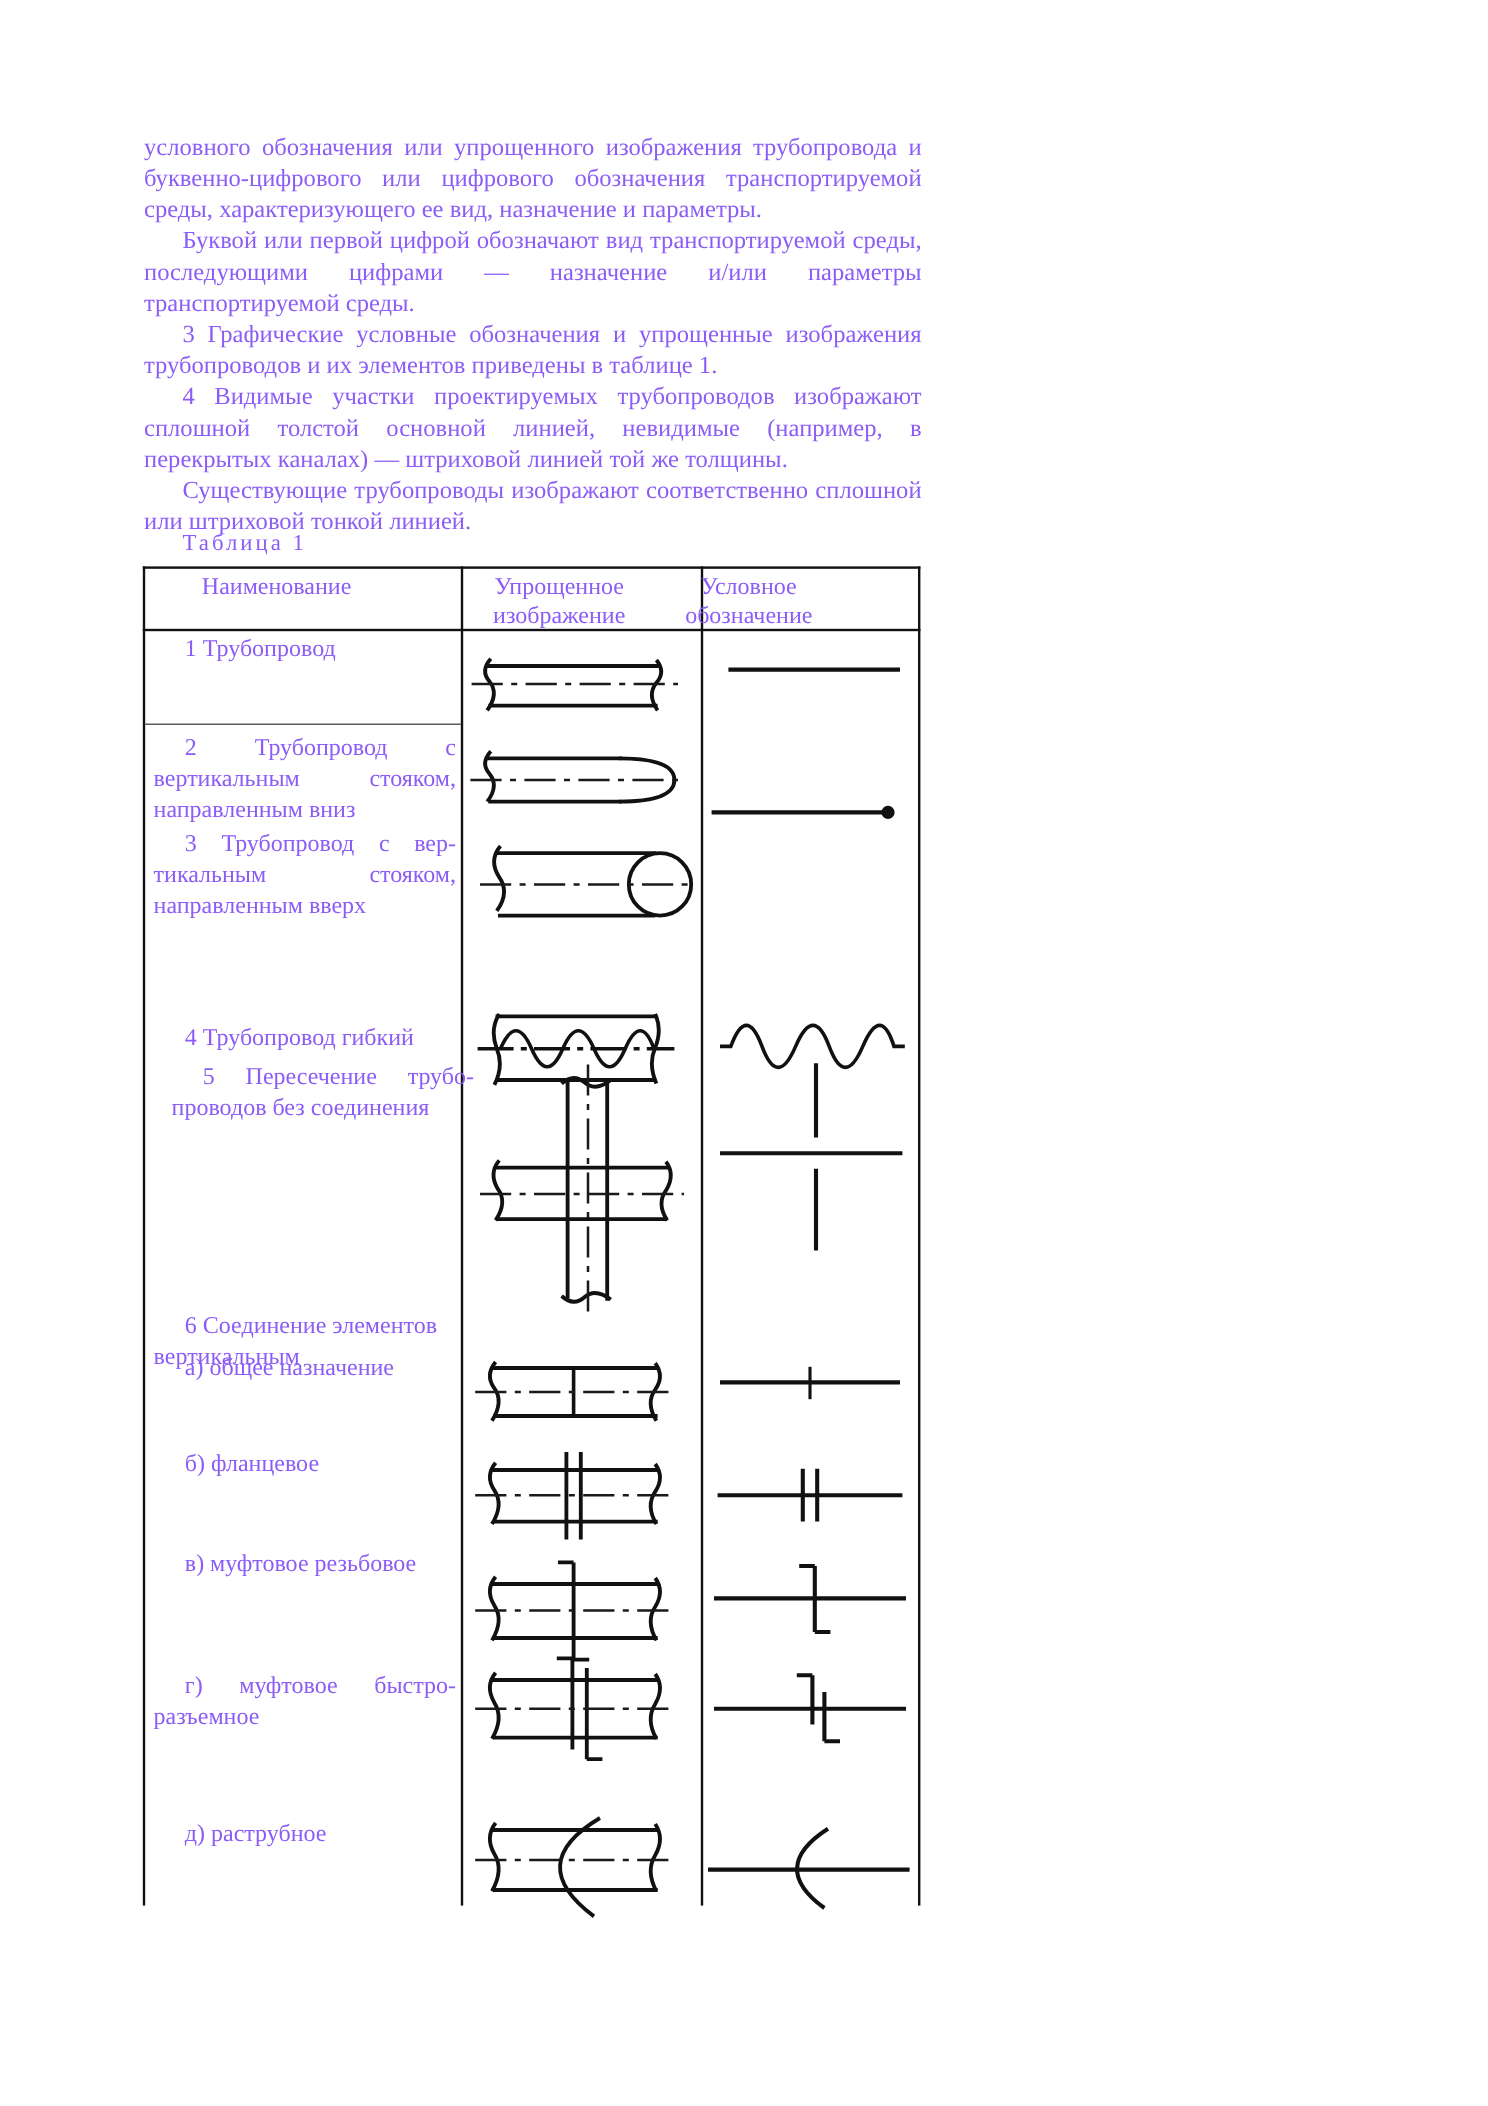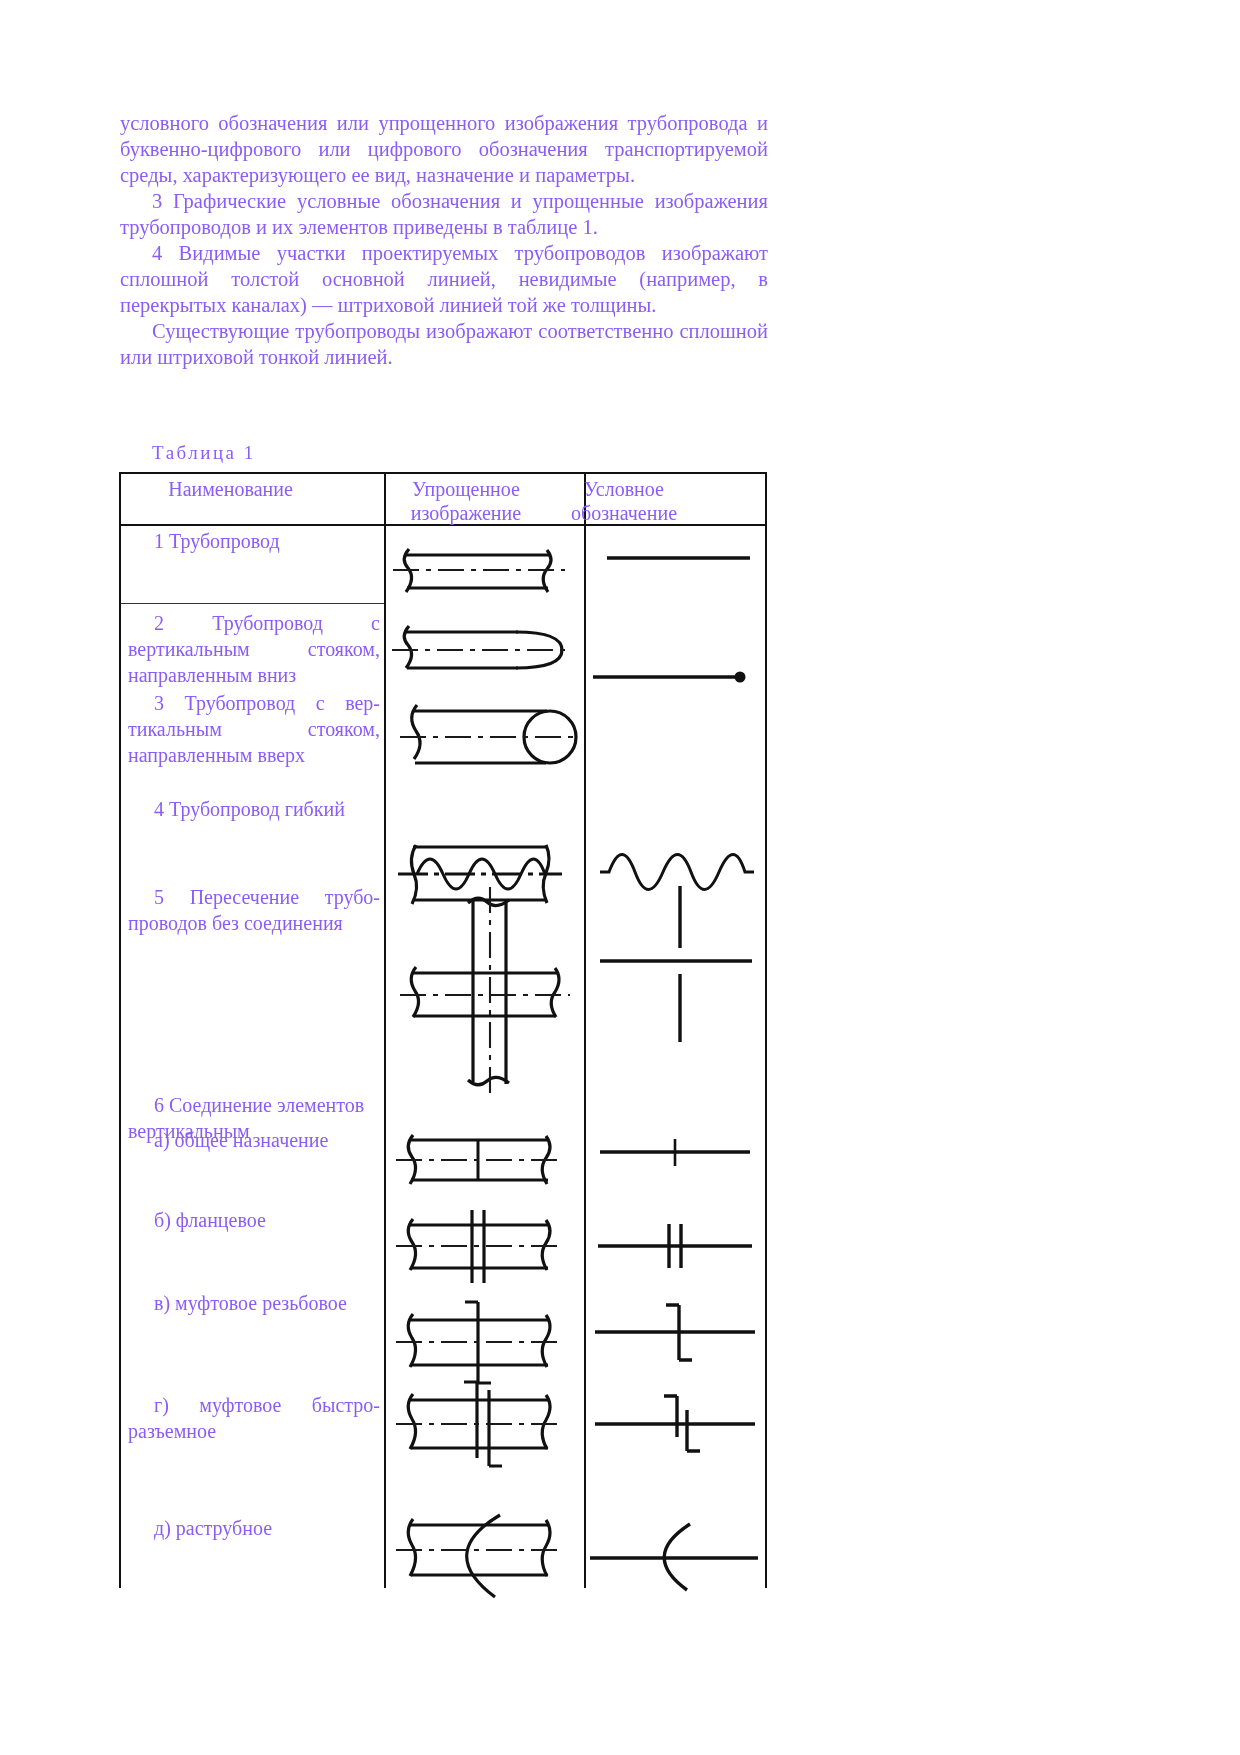--- a/index.html
+++ b/index.html
@@ -29,20 +29,21 @@
   .axis{stroke:#1a1a1a;stroke-width:2.1;fill:none;stroke-dasharray:26 7 5 7;}
   .axisb{stroke:#111;stroke-width:3;fill:none;stroke-dasharray:30 6 5 6;}
 </style>
 </head>
 <body>
 
 <div class="page">
 
   <div class="textblock">
     <p class="noindent">условного обозначения или упрощенного изображения трубопровода и буквенно-цифрового или цифрового обозначения транспортируемой среды, характеризующего ее вид, назначение и параметры.</p>
+    <p>Буквой или первой цифрой обозначают вид транспортируемой среды, последующими цифрами — назначение и/или параметры транспортируемой среды.</p>
     <p>3 Графические условные обозначения и упрощенные изображения трубопроводов и их элементов приведены в таблице 1.</p>
     <p>4 Видимые участки проектируемых трубопроводов изображают сплошной толстой основной линией, невидимые (например, в перекрытых каналах) — штриховой линией той же толщины.</p>
     <p>Существующие трубопроводы изображают соответственно сплошной или штриховой тонкой линией.</p>
   </div>
 
   <div class="caption">Таблица 1</div>
 
   <div class="tline" style="left:119px;top:472px;width:648px;height:2px;"></div>
   <div class="tline" style="left:119px;top:524px;width:648px;height:2px;"></div>
   <div class="tline" style="left:119px;top:472px;width:2px;height:1116px;"></div>
@@ -63,24 +64,24 @@
   <div class="rowlabel" style="top:610px;">
     <div class="rl-line rl-first">2 Трубопровод с</div>
     <div class="rl-line">вертикальным стояком,</div>
     <div class="rl-last">направленным вниз</div>
   </div>
   <div class="rowlabel" style="top:690px;">
     <div class="rl-line rl-first">3 Трубопровод с вер-</div>
     <div class="rl-line">тикальным стояком,</div>
     <div class="rl-last">направленным вверх</div>
   </div>
-  <div class="rowlabel" style="top:796px;">
+  <div class="rowlabel" style="top:852px;">
     <div class="rl-last rl-first">4 Трубопровод гибкий</div>
   </div>
-  <div class="rowlabel" style="top:884px;">
+  <div class="rowlabel" style="top:884px;margin-left:15px;">
     <div class="rl-line rl-first">5 Пересечение трубо-</div>
     <div class="rl-last">проводов без соединения</div>
   </div>
   <div class="rowlabel" style="top:1092px;">
     <div class="rl-last rl-first">6 Соединение элементов</div>
     <div class="rl-last">вертикальным</div>
   </div>
   <div class="rowlabel" style="top:1127px;">
     <div class="rl-last rl-first">а) общее назначение</div>
   </div>

